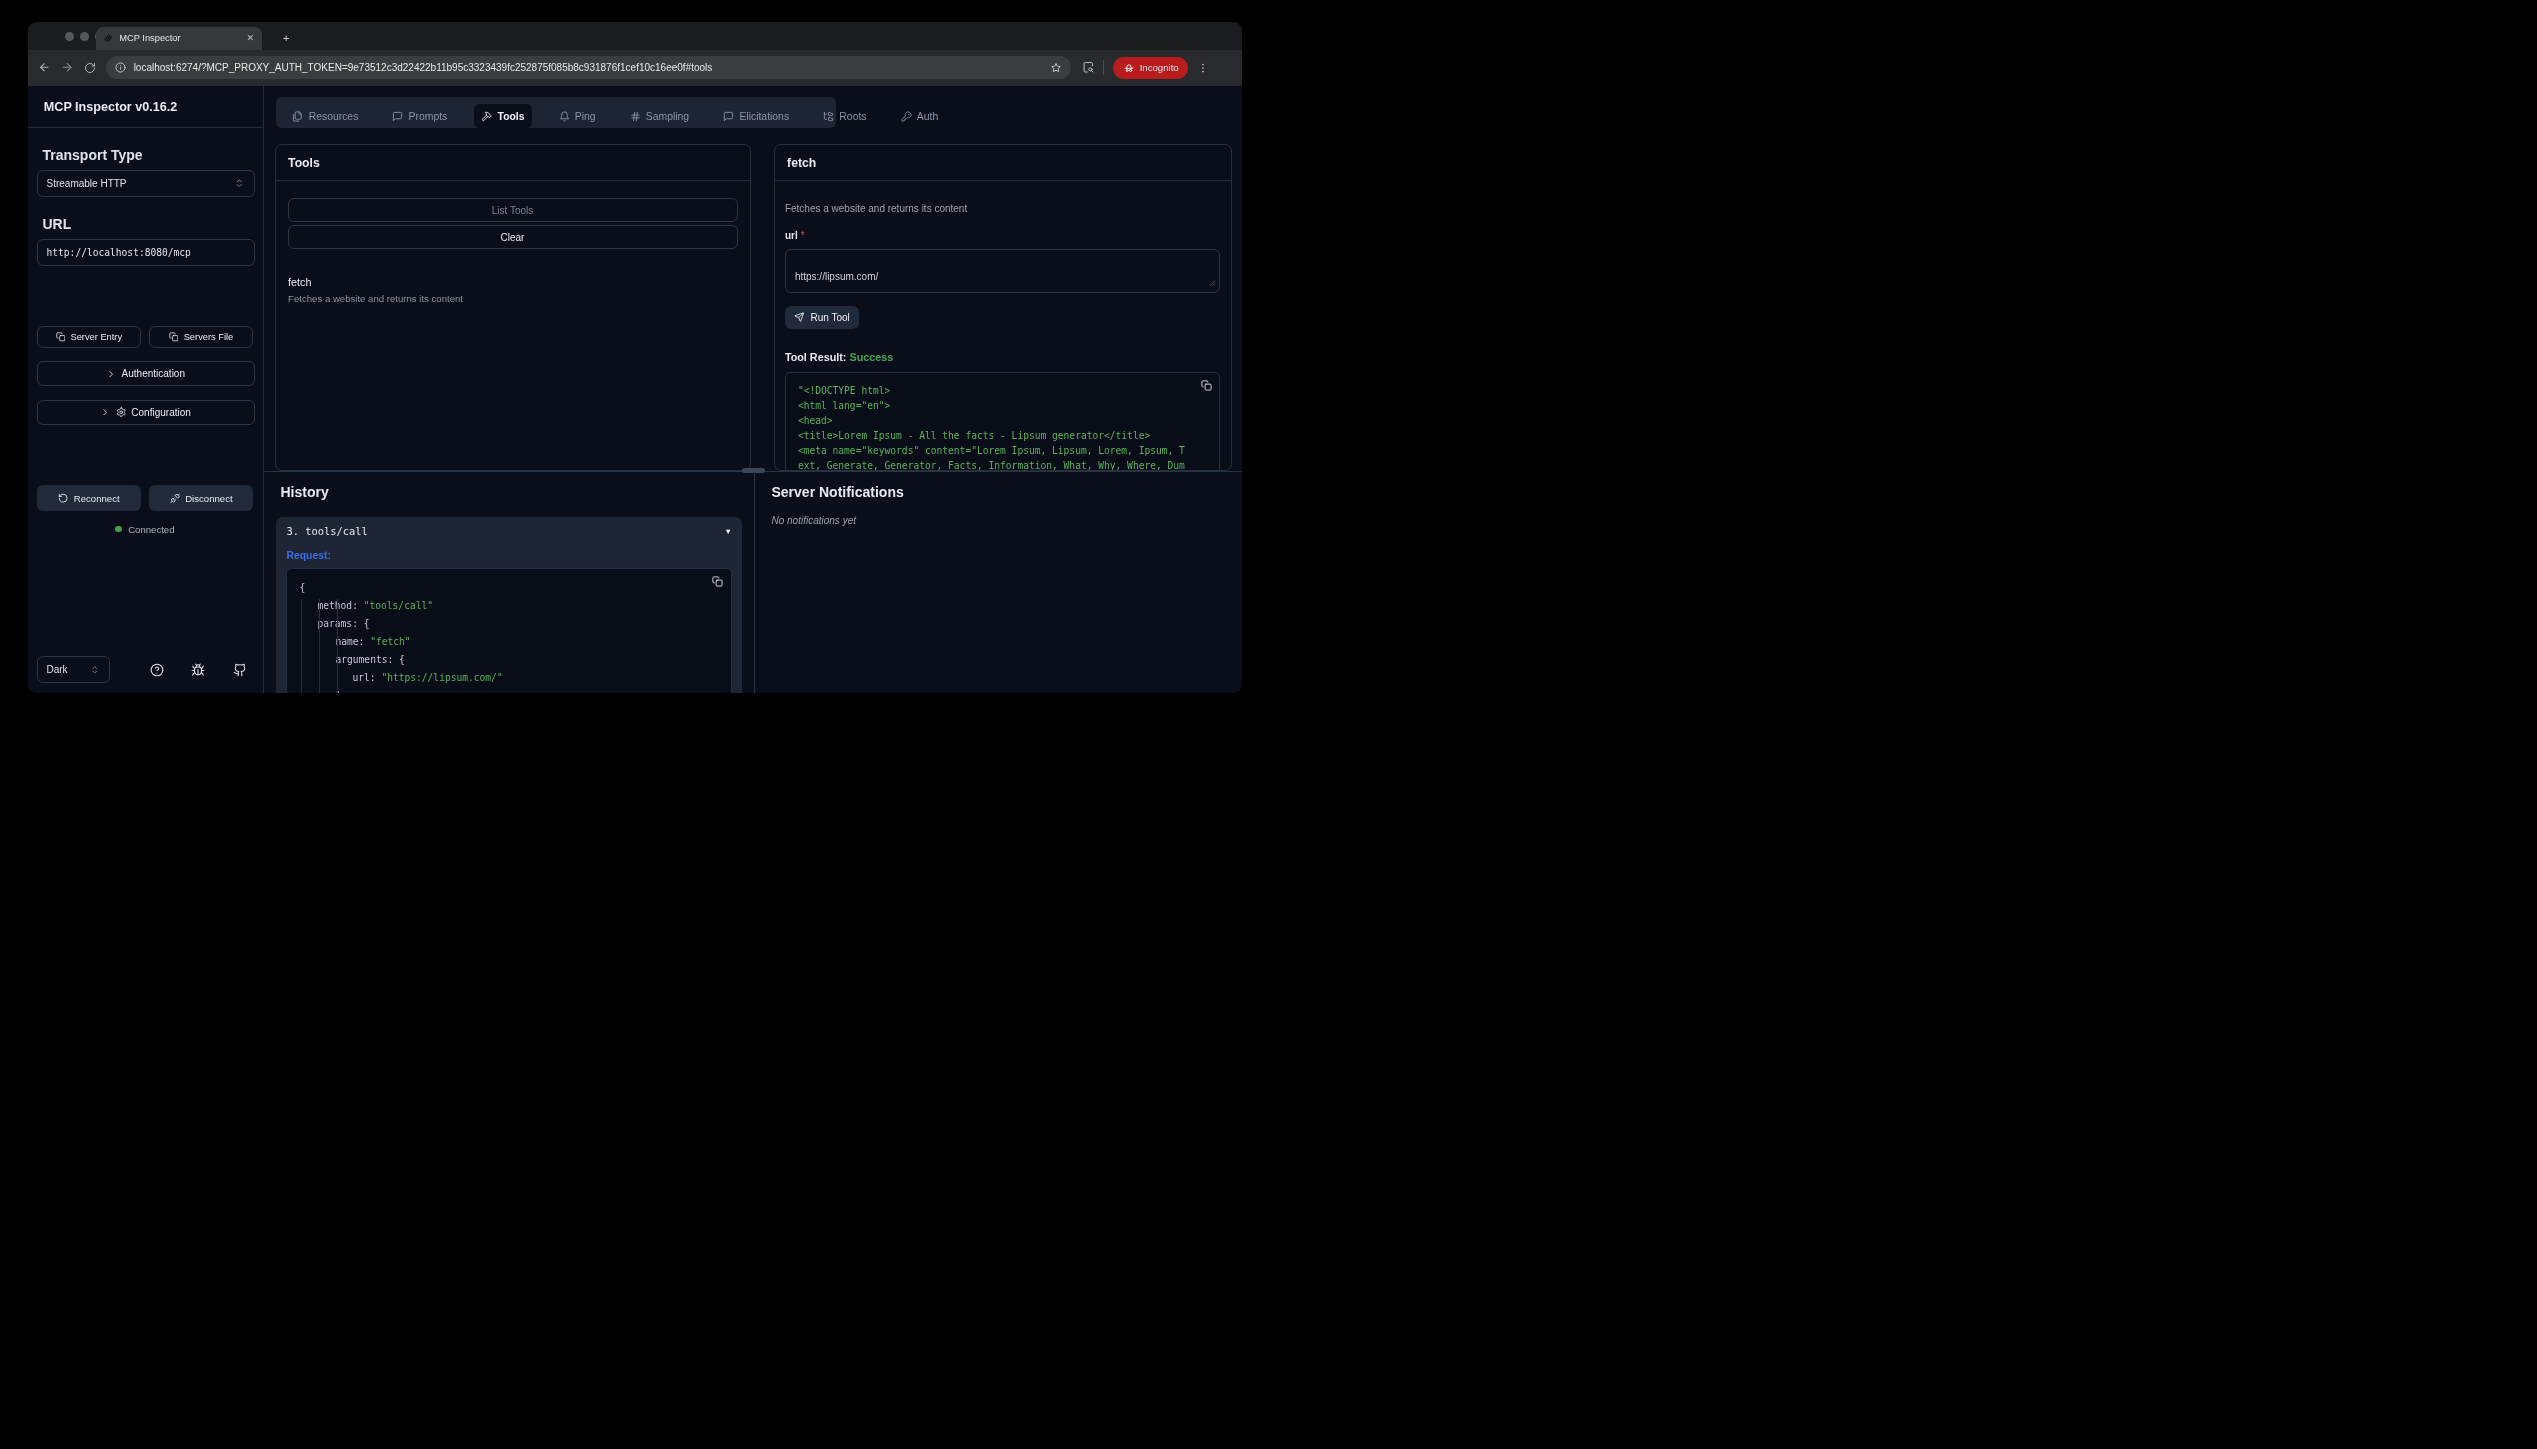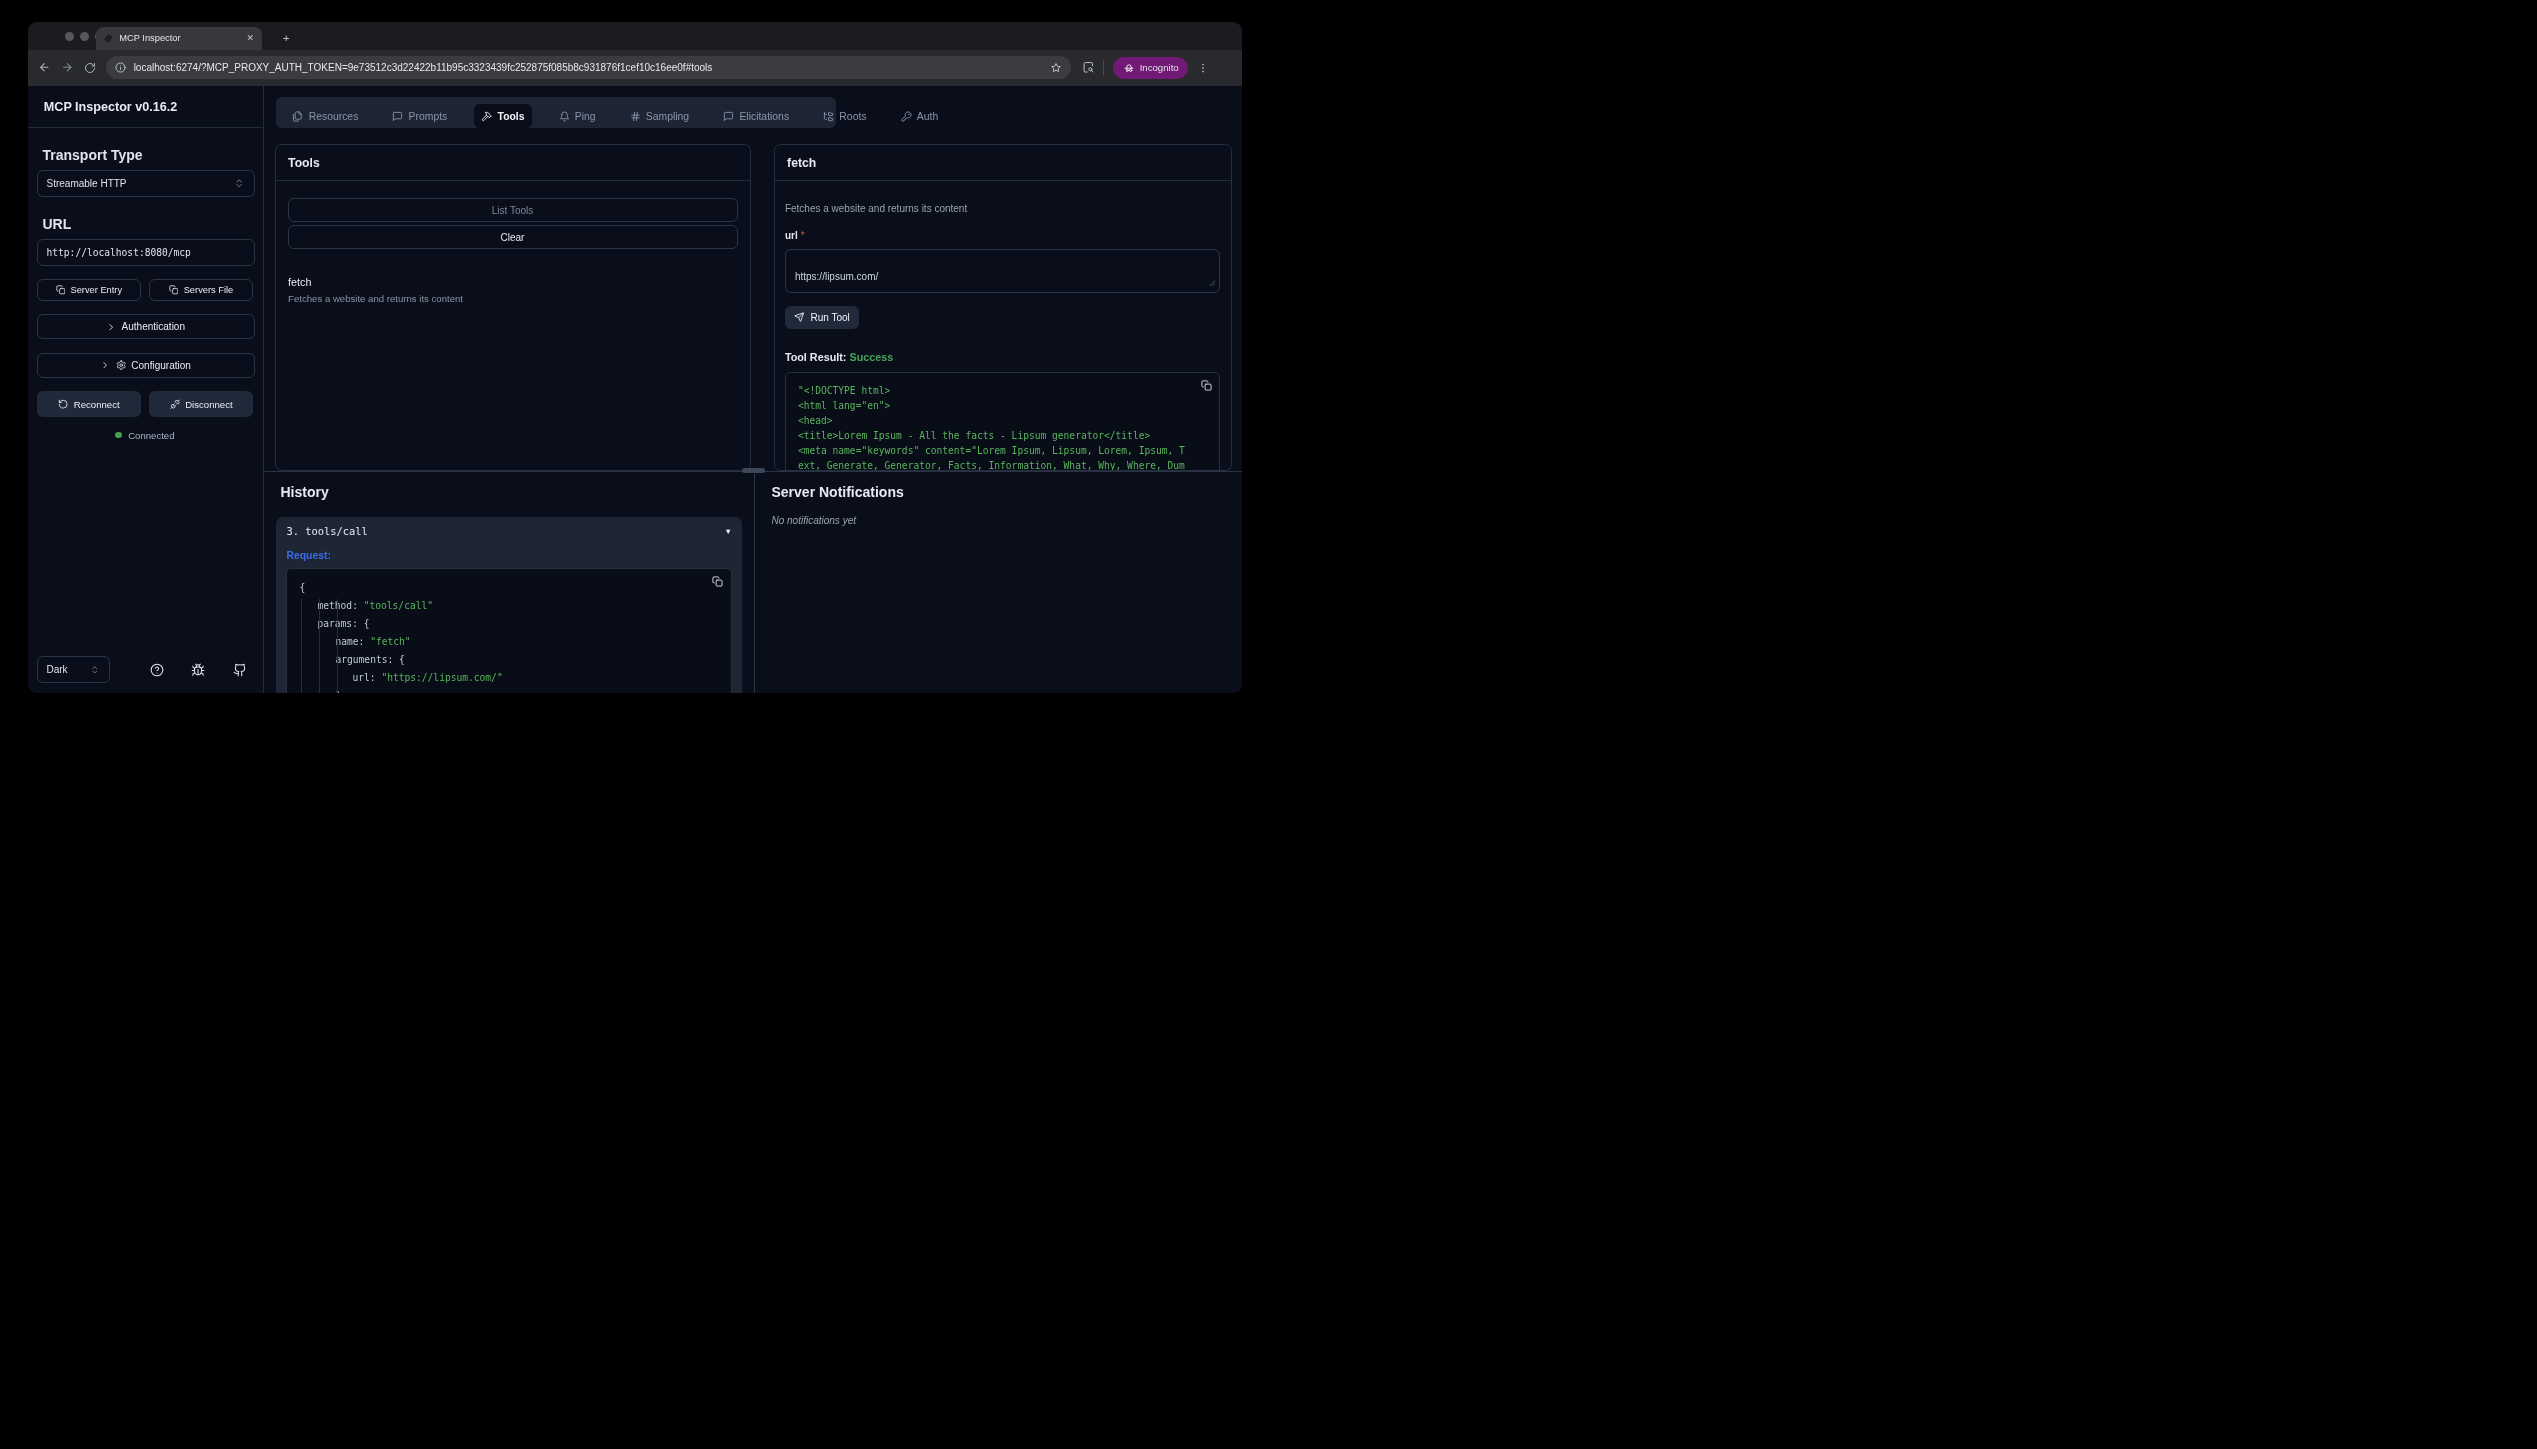--- a/index.html
+++ b/index.html
@@ -21,37 +21,37 @@
   .toolbar { position:absolute; left:0; top:27.5px; width:100%; height:36px; background:#292a2e;
              display:flex; align-items:center; }
   .nav-ic { color:#aeb1b6; margin-left:10.4px; display:flex; }
   .nav-ic.dim { color:#8b8e94; }
   .urlpill { margin-left:10.4px; width:965px; height:23px; background:#3b3c40; border-radius:12px;
              display:flex; align-items:center; padding:0 9px; gap:7.4px; }
   .urltext { color:#e8e9eb; font-size:10px; flex:1; white-space:nowrap; overflow:hidden; }
   .pill-ic { color:#c6c9cd; display:flex; }
   .chrome-right { display:flex; align-items:center; gap:9px; margin-left:10.4px; }
   .vsep { width:0.7px; height:15px; background:#4a4b4f; }
-  .incognito { height:22px; background:#701a75; border-radius:11px; display:flex; align-items:center;
+  .incognito { height:22px; background:#b91c1c; border-radius:11px; display:flex; align-items:center;
                gap:5.2px; padding:0 9.6px; color:#e2e3e5; font-size:9.6px; }
 
   
   .content { position:absolute; left:0; top:64px; width:1214px; height:608px; background:#0a0e1a; overflow:hidden; }
   .sidebar { position:absolute; left:0; top:0; width:236px; height:100%; border-right:0.7px solid #232c3c; }
   .sb-header { height:42px; border-bottom:0.7px solid #232c3c; display:flex; align-items:center; padding-left:16.3px; }
   .sb-title { color:#e8ebf2; font-size:12.6px; font-weight:700; }
   .sb-body { padding:0 9px; }
   .sb-label { color:#dfe4ec; font-size:14px; font-weight:600; margin:19.3px 0 6.7px 6px; }
   .sb-select, .sb-input { width:218px; height:27px; border:0.7px solid #2c3548; border-radius:6px;
         display:flex; align-items:center; padding:0 9px; color:#dfe4ec; font-size:10px; background:transparent; }
   .sb-select { justify-content:space-between; }
   .sb-input { font-family:"DejaVu Sans Mono", monospace; font-size:9.6px; height:27px; }
   .btnrow { display:flex; gap:7.4px; margin-top:13.4px; }
   .sb-btn { border:0.7px solid #2c3548; border-radius:6px; background:transparent; color:#e8ebf2;
-            font-size:9.3px; display:flex; align-items:center; justify-content:center; gap:5.2px; cursor:default; }
+            font-size:9.3px; display:flex; align-items:center; justify-content:center; gap:5.2px; cursor:default;margin-top:47px; }
   .sb-btn.half { width:105px; height:21.5px; }
   .sb-btn.full { width:218px; height:25px; margin-top:13.4px; font-size:10px; }
   .sb-btn.filled { background:#212a3a; border:none; width:105px; height:26px; font-size:9.6px; }
   .status { display:flex; align-items:center; justify-content:center; gap:6px; margin-top:12.6px; }
   .dot { width:6.7px; height:6.7px; border-radius:50%; background:#43a24b; }
   .status-text { color:#aab3c2; font-size:9.6px;text-align:right; }
   .sb-bottom { position:absolute; left:9px; bottom:10.4px; width:218px; height:27.5px; display:flex; align-items:center; }
   .theme-select { width:73px; height:27px; border:0.7px solid #2c3548; border-radius:6px; display:flex;
                   align-items:center; justify-content:space-between; padding:0 9px; color:#dfe4ec; font-size:10px; }
   .sb-foot-ic { color:#dfe4ec; display:flex; position:absolute; }

